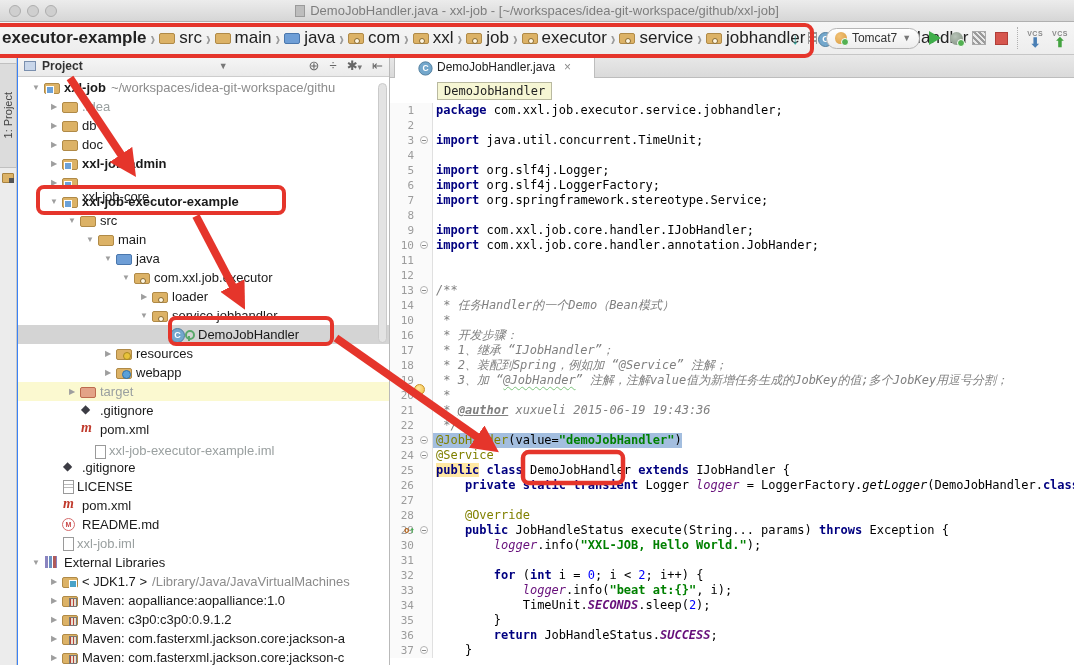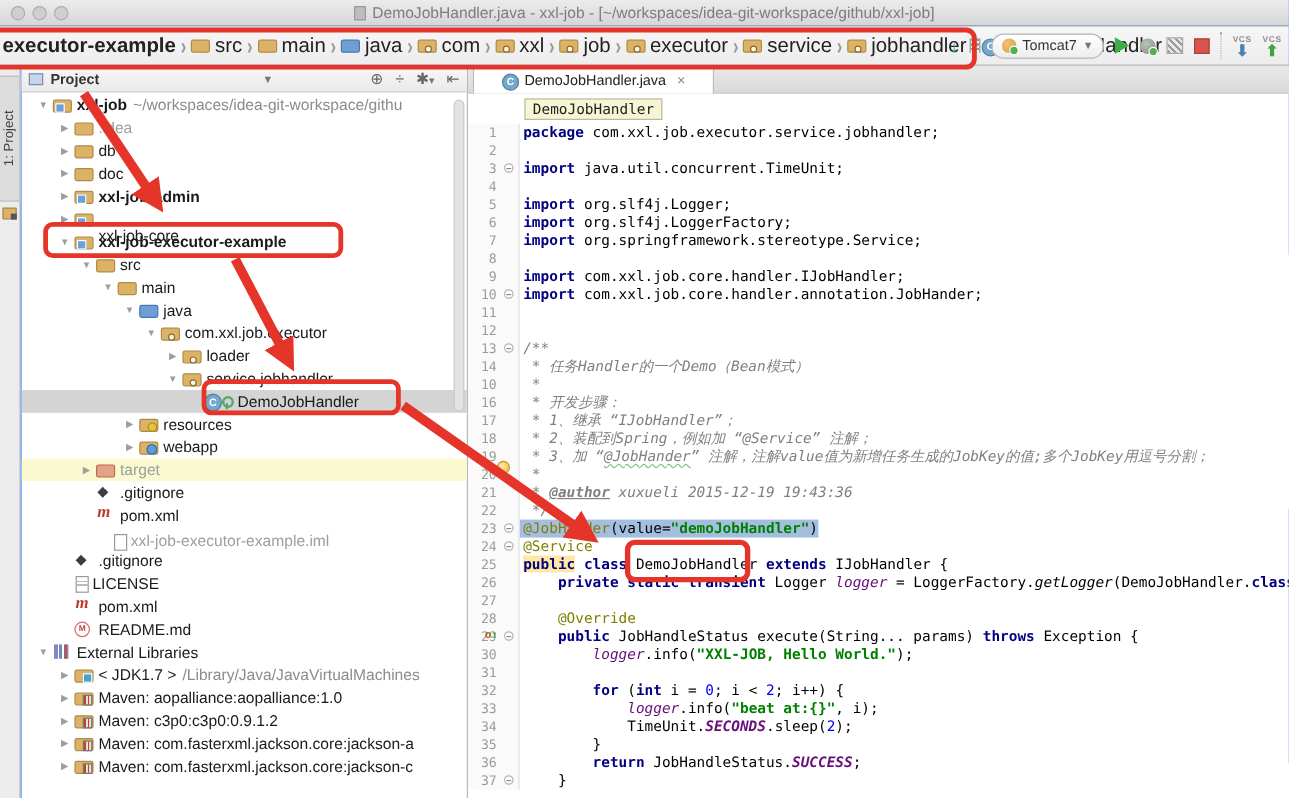--- a/index.html
+++ b/index.html
@@ -381,20 +381,25 @@
         <div class="tree-row" style="padding-left: 28px;">
           <span class="chev"></span>
           <span class="ticon maven-file"></span>
           <span class="tlabel">pom.xml</span>
         </div>
         <div class="tree-row" style="padding-left: 28px;">
           <span class="chev"></span>
           <span class="ticon md-file"></span>
           <span class="tlabel">README.md</span>
         </div>
+        <div class="tree-row" style="padding-left: 28px;">
+          <span class="chev"></span>
+          <span class="ticon iml-file"></span>
+          <span class="tlabel muted">xxl-job.iml</span>
+        </div>
         <div class="tree-row" style="padding-left: 10px;">
           <span class="chev">▼</span>
           <span class="ticon libraries"></span>
           <span class="tlabel">External Libraries</span>
         </div>
         <div class="tree-row" style="padding-left: 28px;">
           <span class="chev">▶</span>
           <span class="ticon jdk-folder"></span>
           <span class="tlabel">&lt; JDK1.7 &gt;</span>
           <span class="tsuffix">/Library/Java/JavaVirtualMachines</span>
@@ -446,21 +451,21 @@
         <div class="cline"><span class="ln">11</span><span class="foldcol"></span><span class="ctext"></span></div>
         <div class="cline"><span class="ln">12</span><span class="foldcol"></span><span class="ctext"></span></div>
         <div class="cline"><span class="ln">13</span><span class="foldcol"><span class="fold-ic"></span></span><span class="ctext"><span class="cmt">/**</span></span></div>
         <div class="cline"><span class="ln">14</span><span class="foldcol"></span><span class="ctext"><span class="cmt"> * 任务Handler的一个Demo（Bean模式）</span></span></div>
         <div class="cline"><span class="ln">10</span><span class="foldcol"></span><span class="ctext"><span class="cmt"> *</span></span></div>
         <div class="cline"><span class="ln">16</span><span class="foldcol"></span><span class="ctext"><span class="cmt"> * 开发步骤：</span></span></div>
         <div class="cline"><span class="ln">17</span><span class="foldcol"></span><span class="ctext"><span class="cmt"> * 1、继承 “IJobHandler”；</span></span></div>
         <div class="cline"><span class="ln">18</span><span class="foldcol"></span><span class="ctext"><span class="cmt"> * 2、装配到Spring，例如加 “@Service” 注解；</span></span></div>
         <div class="cline"><span class="ln">19</span><span class="foldcol"></span><span class="ctext"><span class="cmt"> * 3、加 “</span><span class="cmt typo">@JobHander</span><span class="cmt">” 注解，注解value值为新增任务生成的JobKey的值;多个JobKey用逗号分割；</span></span></div>
         <div class="cline"><span class="ln">20</span><span class="foldcol"></span><span class="ctext"><span class="cmt"> *</span></span></div>
-        <div class="cline"><span class="ln">21</span><span class="foldcol"></span><span class="ctext"><span class="cmt"> * </span><span class="cmt tag">@author</span><span class="cmt"> xuxueli 2015-12-19 19:43:36</span></span></div>
+        <div class="cline"><span class="ln">21</span><span class="foldcol"></span><span class="ctext"><span class="cmt"> * </span><span class="cmt tag">@author</span><span class="cmt"> xuxueli 2015-06-19 19:43:36</span></span></div>
         <div class="cline"><span class="ln">22</span><span class="foldcol"></span><span class="ctext"><span class="cmt"> */</span></span></div>
         <div class="cline sel-line"><span class="ln">23</span><span class="foldcol"><span class="fold-ic"></span></span><span class="ctext"><span class="ann">@JobHander</span><span>(value=</span><span class="str">"demoJobHandler"</span><span>)</span></span></div>
         <div class="cline"><span class="ln">24</span><span class="foldcol"><span class="fold-ic"></span></span><span class="ctext"><span class="ann">@Service</span></span></div>
         <div class="cline"><span class="ln">25</span><span class="foldcol"></span><span class="ctext"><span class="kw hlw">public</span><span> </span><span class="kw">class </span><span>DemoJobHandler </span><span class="kw">extends </span><span>IJobHandler {</span></span></div>
         <div class="cline"><span class="ln">26</span><span class="foldcol"></span><span class="ctext"><span class="kw">    private static transient </span><span>Logger </span><span class="fld">logger </span><span>= LoggerFactory.</span><span class="smeth">getLogger</span><span>(DemoJobHandler.</span><span class="kw">class</span></span></div>
         <div class="cline"><span class="ln">27</span><span class="foldcol"></span><span class="ctext"></span></div>
         <div class="cline"><span class="ln">28</span><span class="foldcol"></span><span class="ctext"><span>    </span><span class="ann">@Override</span></span></div>
         <div class="cline"><span class="ln">29</span><span class="foldcol"><span class="fold-ic"></span><span class="ovr-ic"><span class="ovr-o">o</span><span class="ovr-a">↑</span></span></span><span class="ctext"><span class="kw">    public </span><span>JobHandleStatus execute(String... params) </span><span class="kw">throws </span><span>Exception {</span></span></div>
         <div class="cline"><span class="ln">30</span><span class="foldcol"></span><span class="ctext"><span>        </span><span class="fld">logger</span><span>.info(</span><span class="str">"XXL-JOB, Hello World."</span><span>);</span></span></div>
         <div class="cline"><span class="ln">31</span><span class="foldcol"></span><span class="ctext"></span></div>

